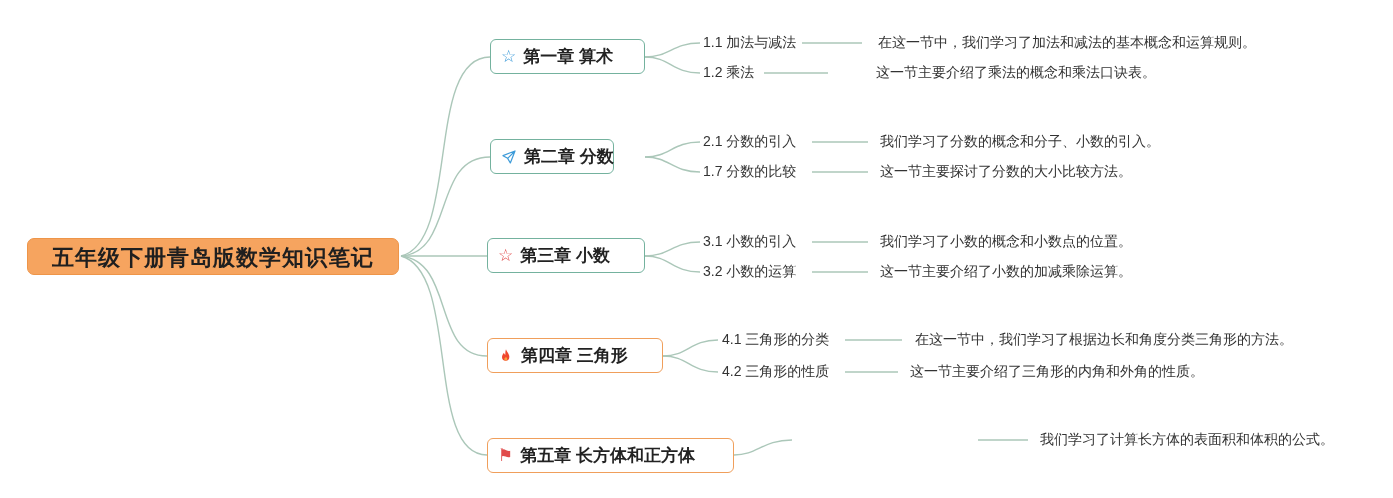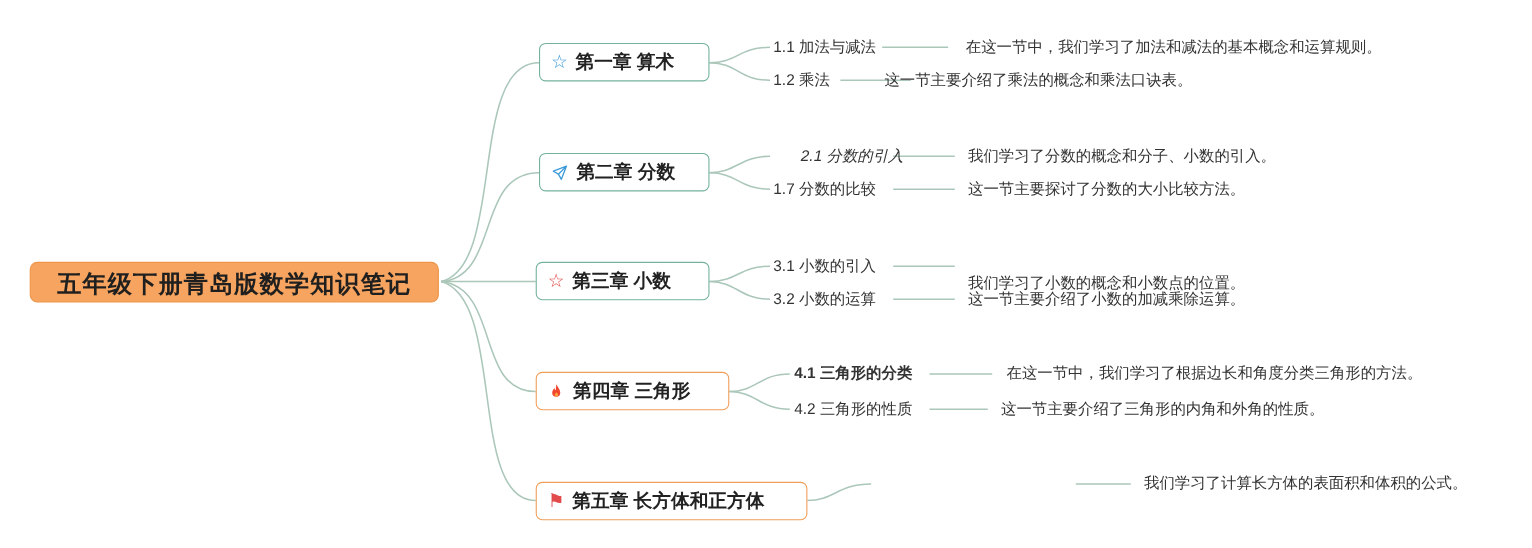--- a/index.html
+++ b/index.html
@@ -116,54 +116,54 @@
 
   <div class="root-node">五年级下册青岛版数学知识笔记</div>
 
   <div class="chapter" style="left:490px; top:39px; width:155px;">
     <span class="icon-glyph icon-blue">☆</span>
     <span>第一章 算术</span>
   </div>
   <div class="topic" style="left:703px; top:43px;">1.1 加法与减法</div>
   <div class="desc" style="left:878px; top:43px;">在这一节中，我们学习了加法和减法的基本概念和运算规则。</div>
   <div class="topic" style="left:703px; top:73px;">1.2 乘法</div>
-  <div class="desc" style="left:804px; top:73px;text-align:center;">这一节主要介绍了乘法的概念和乘法口诀表。</div>
+  <div class="desc" style="left:876px; top:73px;text-align:center;">这一节主要介绍了乘法的概念和乘法口诀表。</div>
 
-  <div class="chapter" style="left:490px; top:139px; width:155px;">
+  <div class="chapter" style="left:490px; top:139px; width:124px;">
     <span class="icon-svg">
       <svg viewBox="0 0 24 24" width="16" height="16">
           <path d="M21 3 L10 14 M21 3 L14 21 L10 14 L3 10 Z" fill="none" stroke="#3d9bd9" stroke-width="1.8" stroke-linejoin="round" stroke-linecap="round"></path>
         </svg>
     </span>
     <span>第二章 分数</span>
   </div>
-  <div class="topic" style="left:728px; top:142px;font-style:italic;">2.1 分数的引入</div>
+  <div class="topic" style="left:703px; top:142px;">2.1 分数的引入</div>
   <div class="desc" style="left:880px; top:142px;">我们学习了分数的概念和分子、小数的引入。</div>
   <div class="topic" style="left:703px; top:172px;">1.7 分数的比较</div>
   <div class="desc" style="left:880px; top:172px;">这一节主要探讨了分数的大小比较方法。</div>
 
   <div class="chapter" style="left:487px; top:238px; width:158px;">
     <span class="icon-glyph icon-red">☆</span>
     <span>第三章 小数</span>
   </div>
   <div class="topic" style="left:703px; top:242px;">3.1 小数的引入</div>
-  <div class="desc" style="left:880px; top:242px;margin-top:16px;">我们学习了小数的概念和小数点的位置。</div>
+  <div class="desc" style="left:880px; top:242px;">我们学习了小数的概念和小数点的位置。</div>
   <div class="topic" style="left:703px; top:272px;">3.2 小数的运算</div>
   <div class="desc" style="left:880px; top:272px;">这一节主要介绍了小数的加减乘除运算。</div>
 
   <div class="chapter c-orange" style="left:487px; top:338px; width:176px;">
     <span class="icon-svg">
       <svg viewBox="0 0 24 24" width="16" height="16">
         <path d="M12 2 C13 6 17 8.5 17 13.5 A5.5 5.5 0 0 1 6 13.5 C6 10.5 8 8.5 9 7 C9.5 9 10.5 10 11 10 C11 7 11 4.5 12 2 Z" fill="#f0472e"></path>
         <path d="M12 13 C13 14.5 14 15 14 16.5 A2.3 2.3 0 0 1 9.4 16.5 C9.4 15 11 14.5 12 13 Z" fill="#f9a13c"></path>
       </svg>
     </span>
     <span>第四章 三角形</span>
   </div>
-  <div class="topic" style="left:722px; top:340px;font-weight:bold;">4.1 三角形的分类</div>
+  <div class="topic" style="left:722px; top:340px;">4.1 三角形的分类</div>
   <div class="desc" style="left:915px; top:340px;">在这一节中，我们学习了根据边长和角度分类三角形的方法。</div>
   <div class="topic" style="left:722px; top:372px;">4.2 三角形的性质</div>
   <div class="desc" style="left:910px; top:372px;">这一节主要介绍了三角形的内角和外角的性质。</div>
 
   <div class="chapter c-orange" style="left:487px; top:438px; width:247px;">
     <span class="icon-glyph icon-red">⚑</span>
     <span>第五章 长方体和正方体</span>
   </div>
   <div class="desc" style="left:1040px; top:440px;">我们学习了计算长方体的表面积和体积的公式。</div>
 

